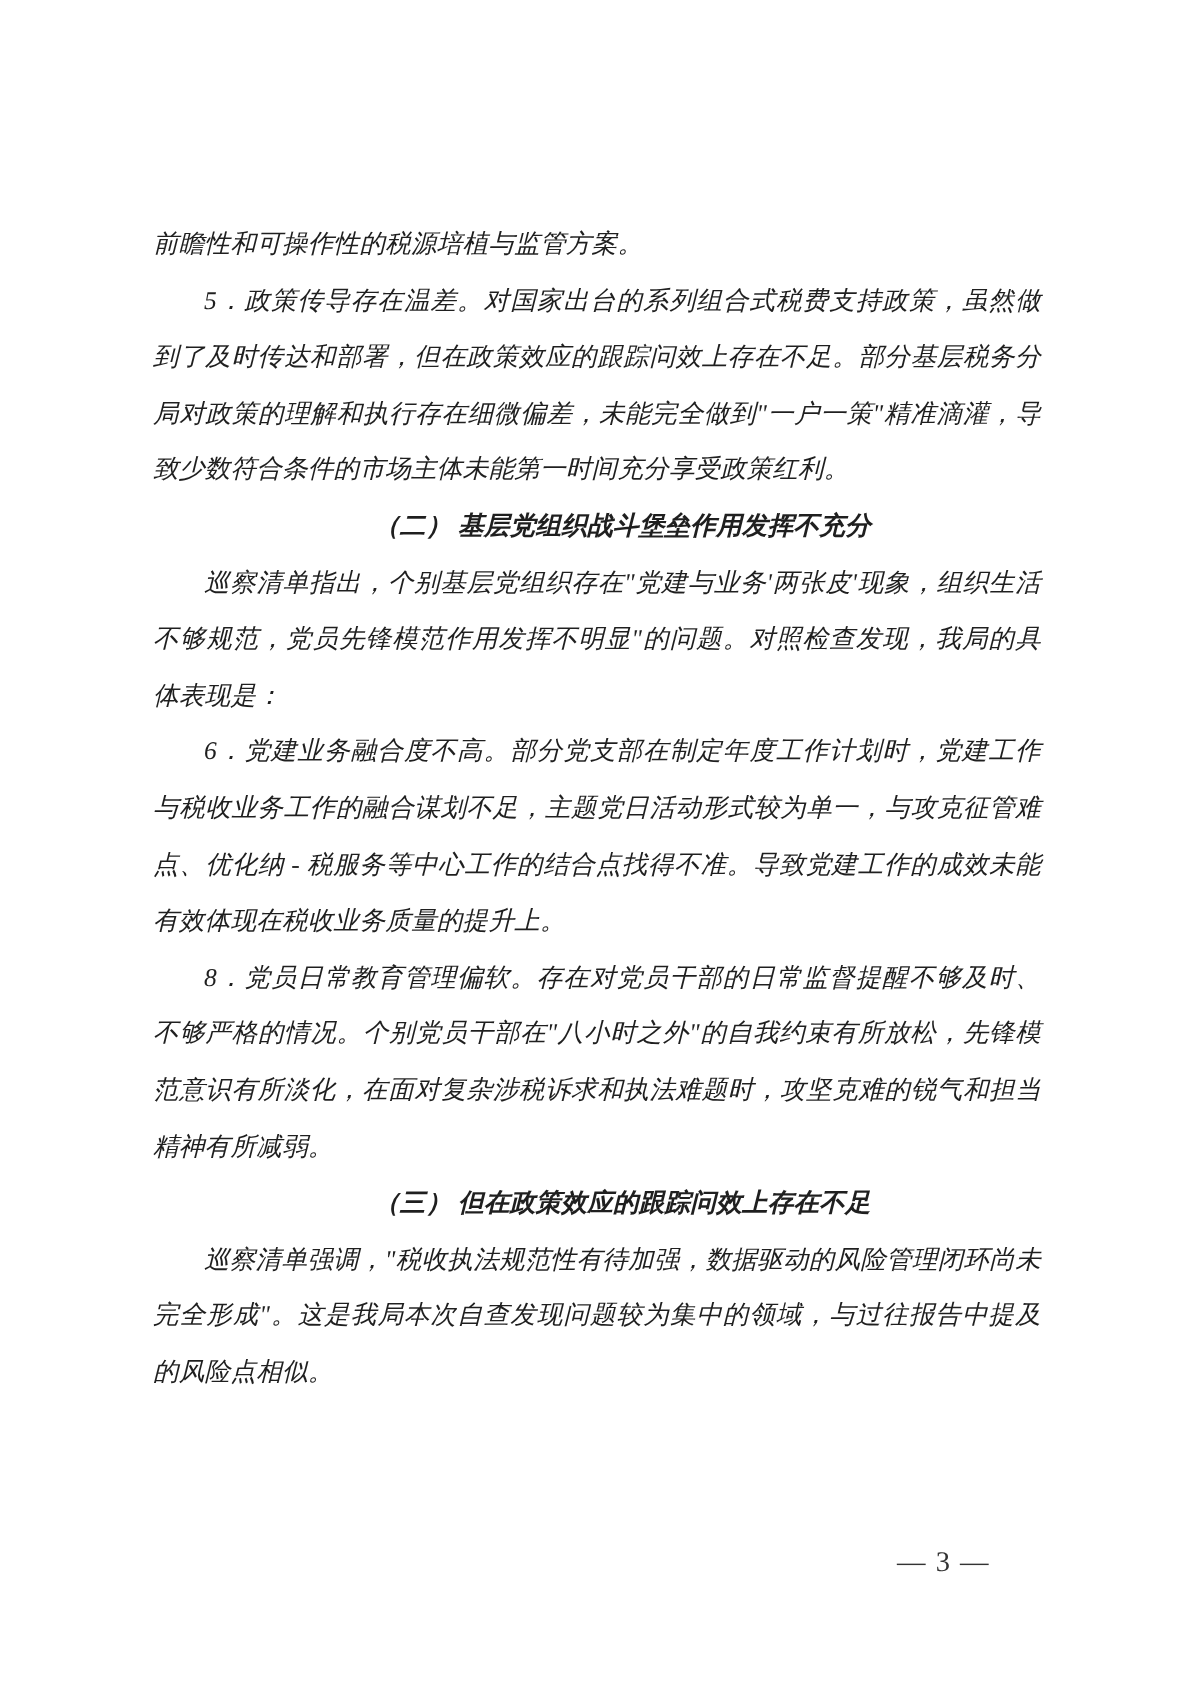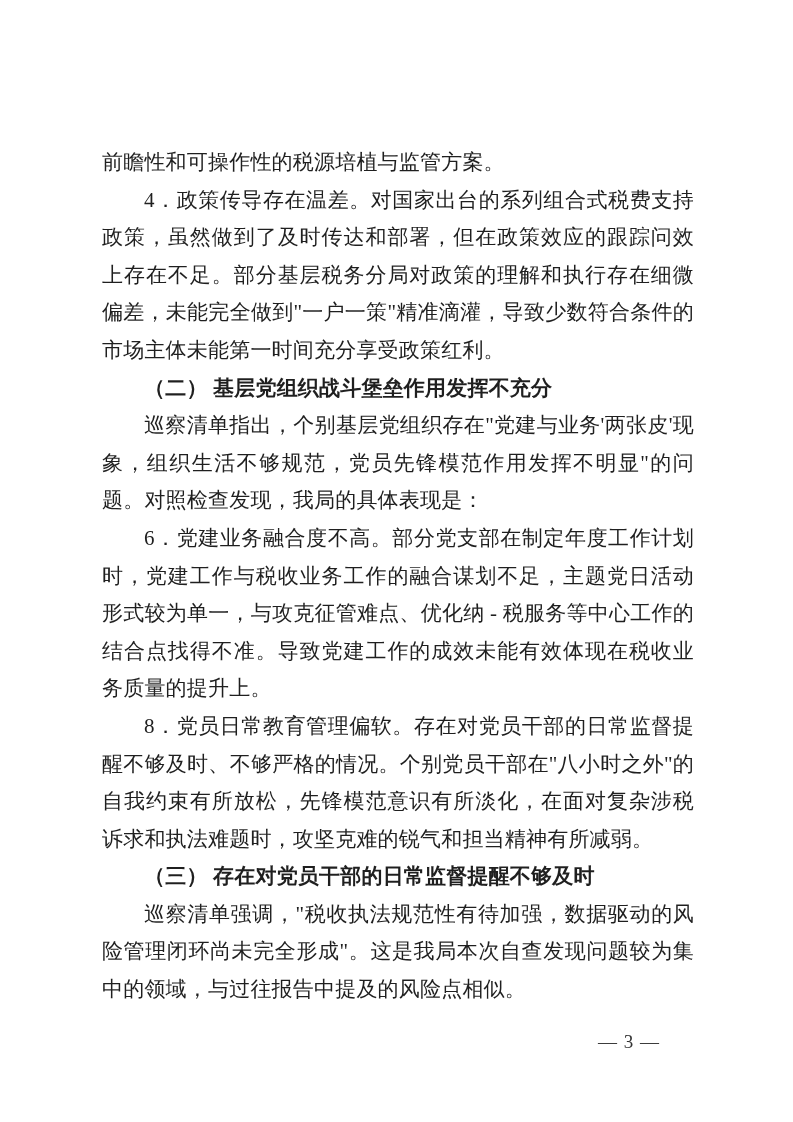--- a/index.html
+++ b/index.html
@@ -14,58 +14,59 @@
     background: #ffffff;
     overflow: hidden;
     font-family: "Liberation Serif", "DejaVu Serif", serif;
     color: #1f1f1f;
   }
   .doc-body {
     position: absolute;
     left: 102px;
     top: 144px;
     width: 592px;
-    font-size: 21px;
+    font-size: 17px;
     line-height: 37.6px;
     text-align: justify;
     text-justify: inter-ideograph;
     letter-spacing: 0.2px;
+    font-style: italic;
   }
   .para {
     margin: 0;
     padding: 0;
     text-indent: 2em;
   }
   .para.no-indent {
     text-indent: 0;
   }
   .para.heading {
     font-weight: 700;
-    text-align: left;
+    text-align: center;
   }
   .page-num {
     position: absolute;
     left: 598px;
     top: 1030px;
     width: 80px;
     font-size: 19px;
     line-height: 24px;
     letter-spacing: 1px;
     color: #333333;
     white-space: nowrap;
   }
 </style>
 </head>
 <body>
 
 <div class="page">
   <div class="doc-body">
     <p class="para no-indent">前瞻性和可操作性的税源培植与监管方案。</p>
-    <p class="para">4．政策传导存在温差。对国家出台的系列组合式税费支持政策，虽然做到了及时传达和部署，但在政策效应的跟踪问效上存在不足。部分基层税务分局对政策的理解和执行存在细微偏差，未能完全做到"一户一策"精准滴灌，导致少数符合条件的市场主体未能第一时间充分享受政策红利。</p>
+    <p class="para">5．政策传导存在温差。对国家出台的系列组合式税费支持政策，虽然做到了及时传达和部署，但在政策效应的跟踪问效上存在不足。部分基层税务分局对政策的理解和执行存在细微偏差，未能完全做到"一户一策"精准滴灌，导致少数符合条件的市场主体未能第一时间充分享受政策红利。</p>
     <p class="para heading">（二） 基层党组织战斗堡垒作用发挥不充分</p>
     <p class="para">巡察清单指出，个别基层党组织存在"党建与业务'两张皮'现象，组织生活不够规范，党员先锋模范作用发挥不明显"的问题。对照检查发现，我局的具体表现是：</p>
     <p class="para">6．党建业务融合度不高。部分党支部在制定年度工作计划时，党建工作与税收业务工作的融合谋划不足，主题党日活动形式较为单一，与攻克征管难点、优化纳 - 税服务等中心工作的结合点找得不准。导致党建工作的成效未能有效体现在税收业务质量的提升上。</p>
     <p class="para">8．党员日常教育管理偏软。存在对党员干部的日常监督提醒不够及时、不够严格的情况。个别党员干部在"八小时之外"的自我约束有所放松，先锋模范意识有所淡化，在面对复杂涉税诉求和执法难题时，攻坚克难的锐气和担当精神有所减弱。</p>
-    <p class="para heading">（三） 存在对党员干部的日常监督提醒不够及时</p>
+    <p class="para heading">（三） 但在政策效应的跟踪问效上存在不足</p>
     <p class="para">巡察清单强调，"税收执法规范性有待加强，数据驱动的风险管理闭环尚未完全形成"。这是我局本次自查发现问题较为集中的领域，与过往报告中提及的风险点相似。</p>
   </div>
   <div class="page-num">— 3 —</div>
 </div>
 
 </body></html>

